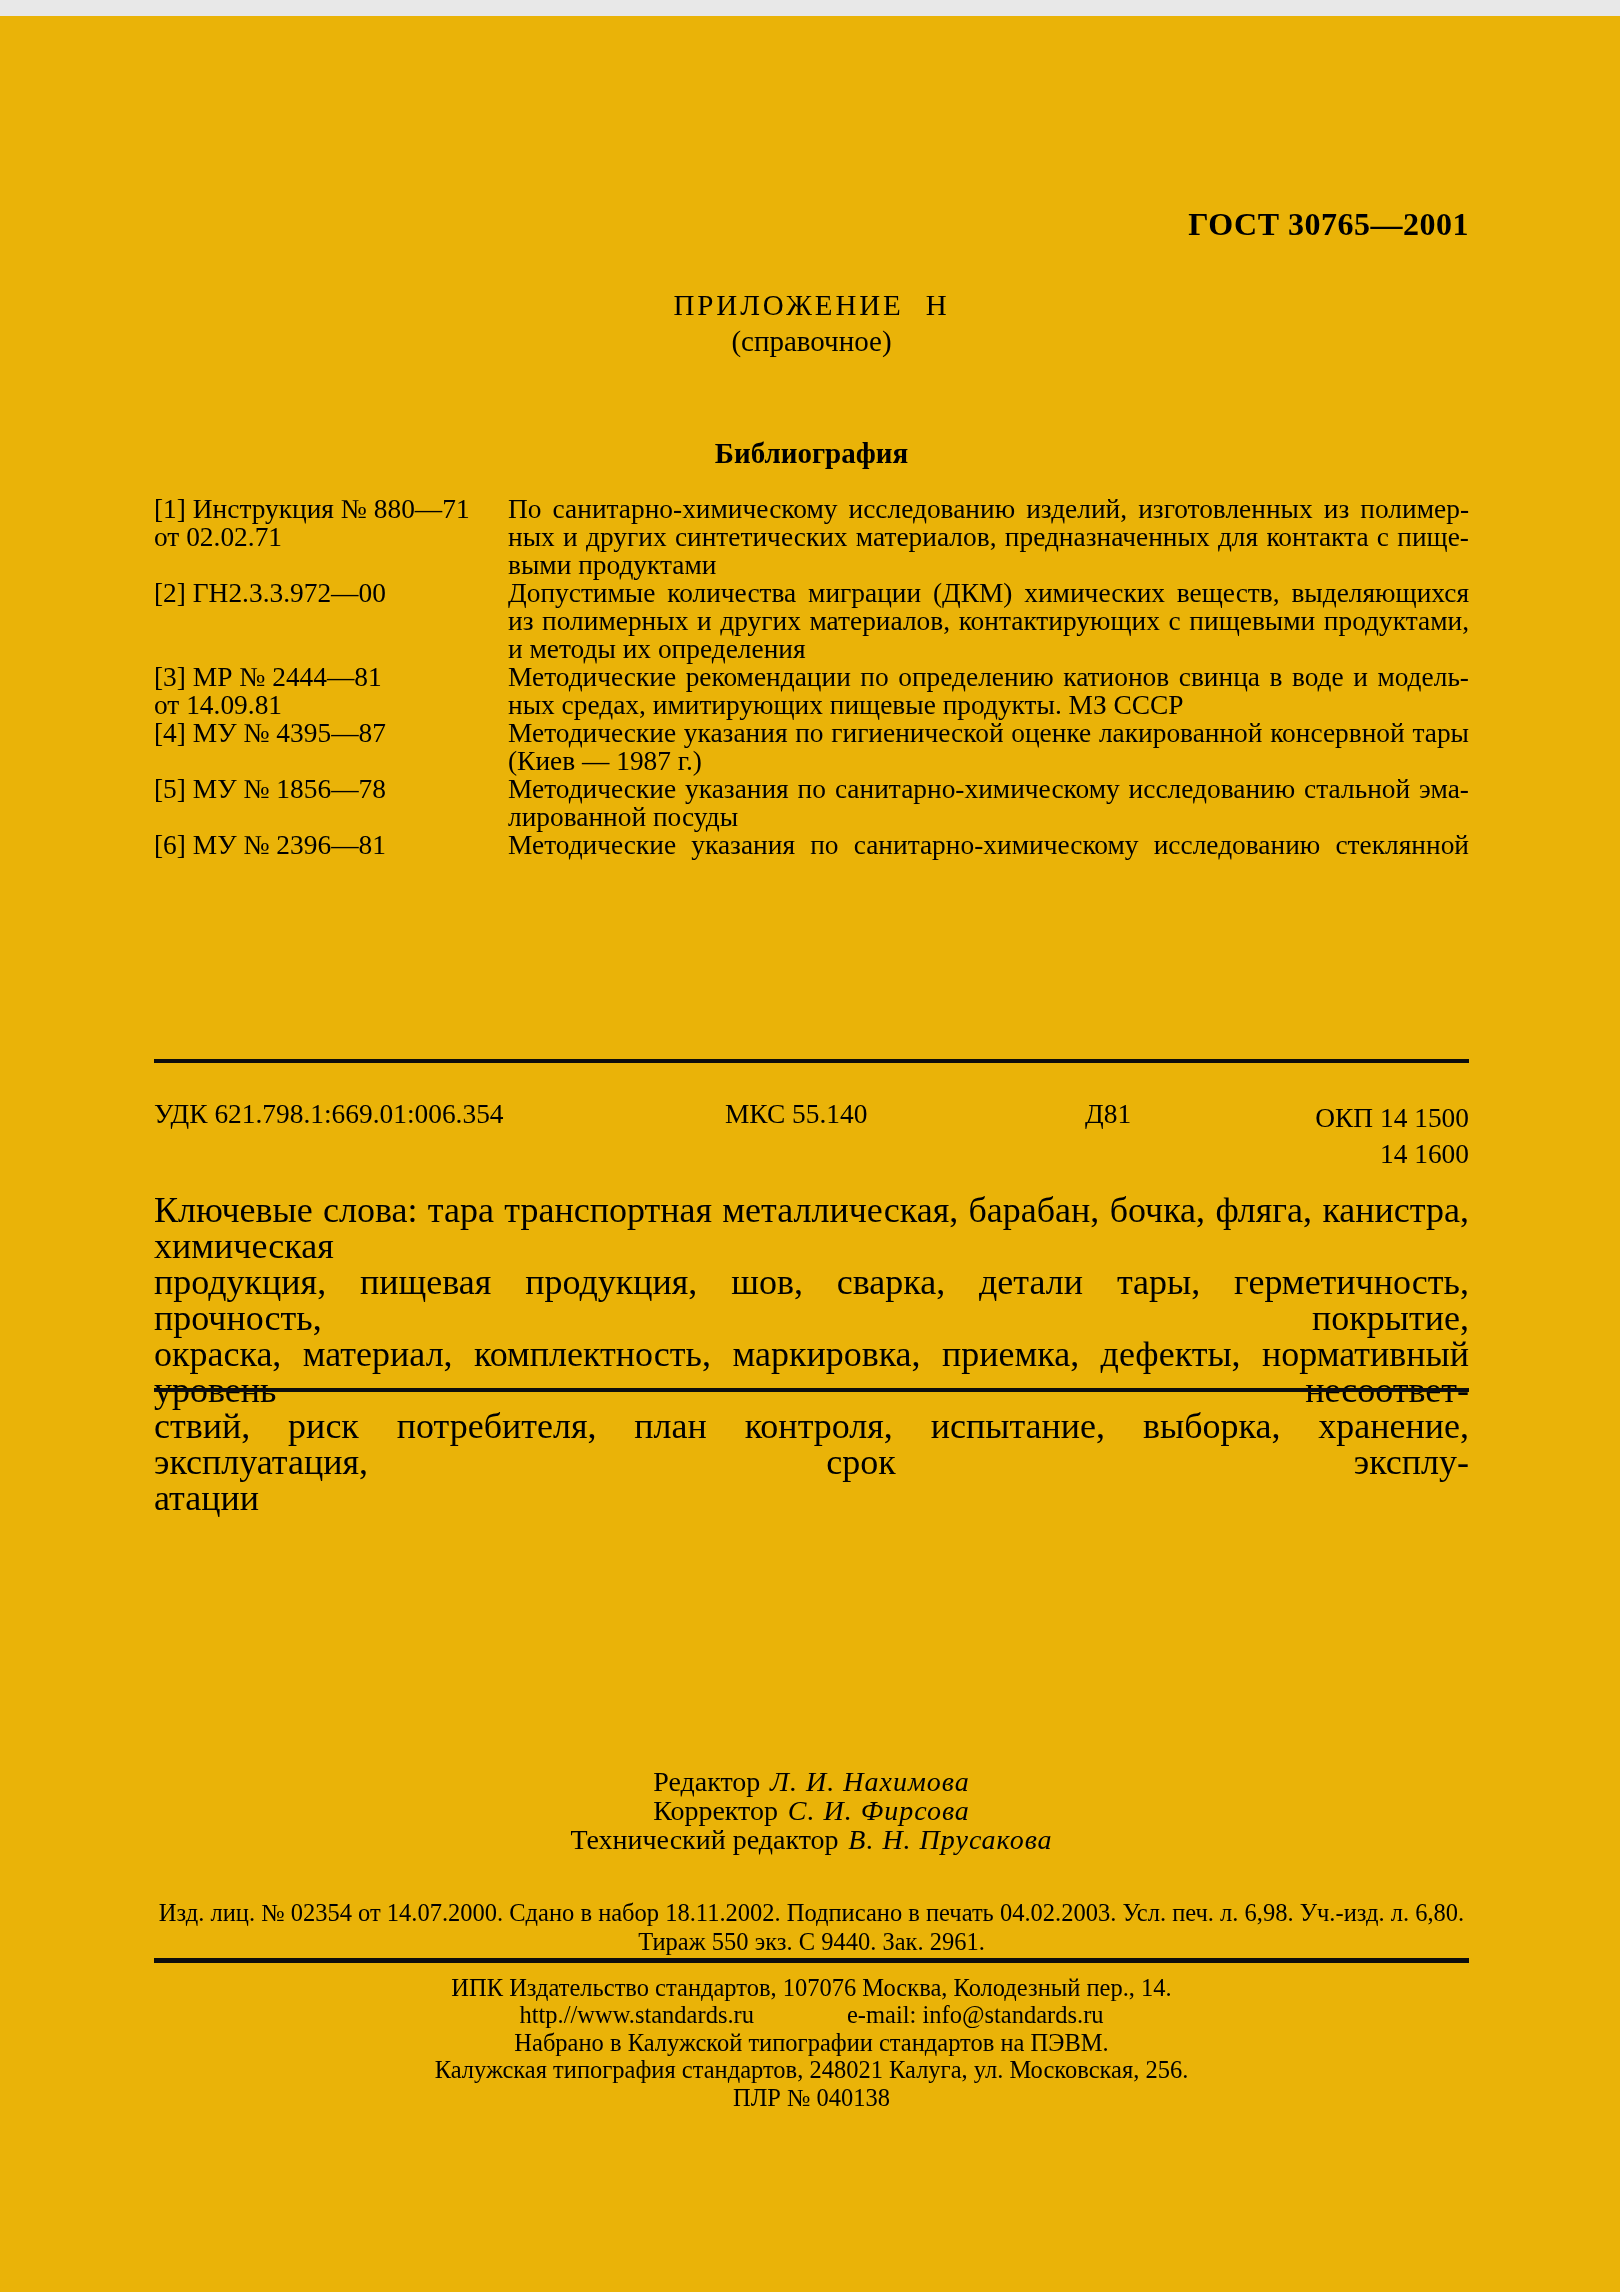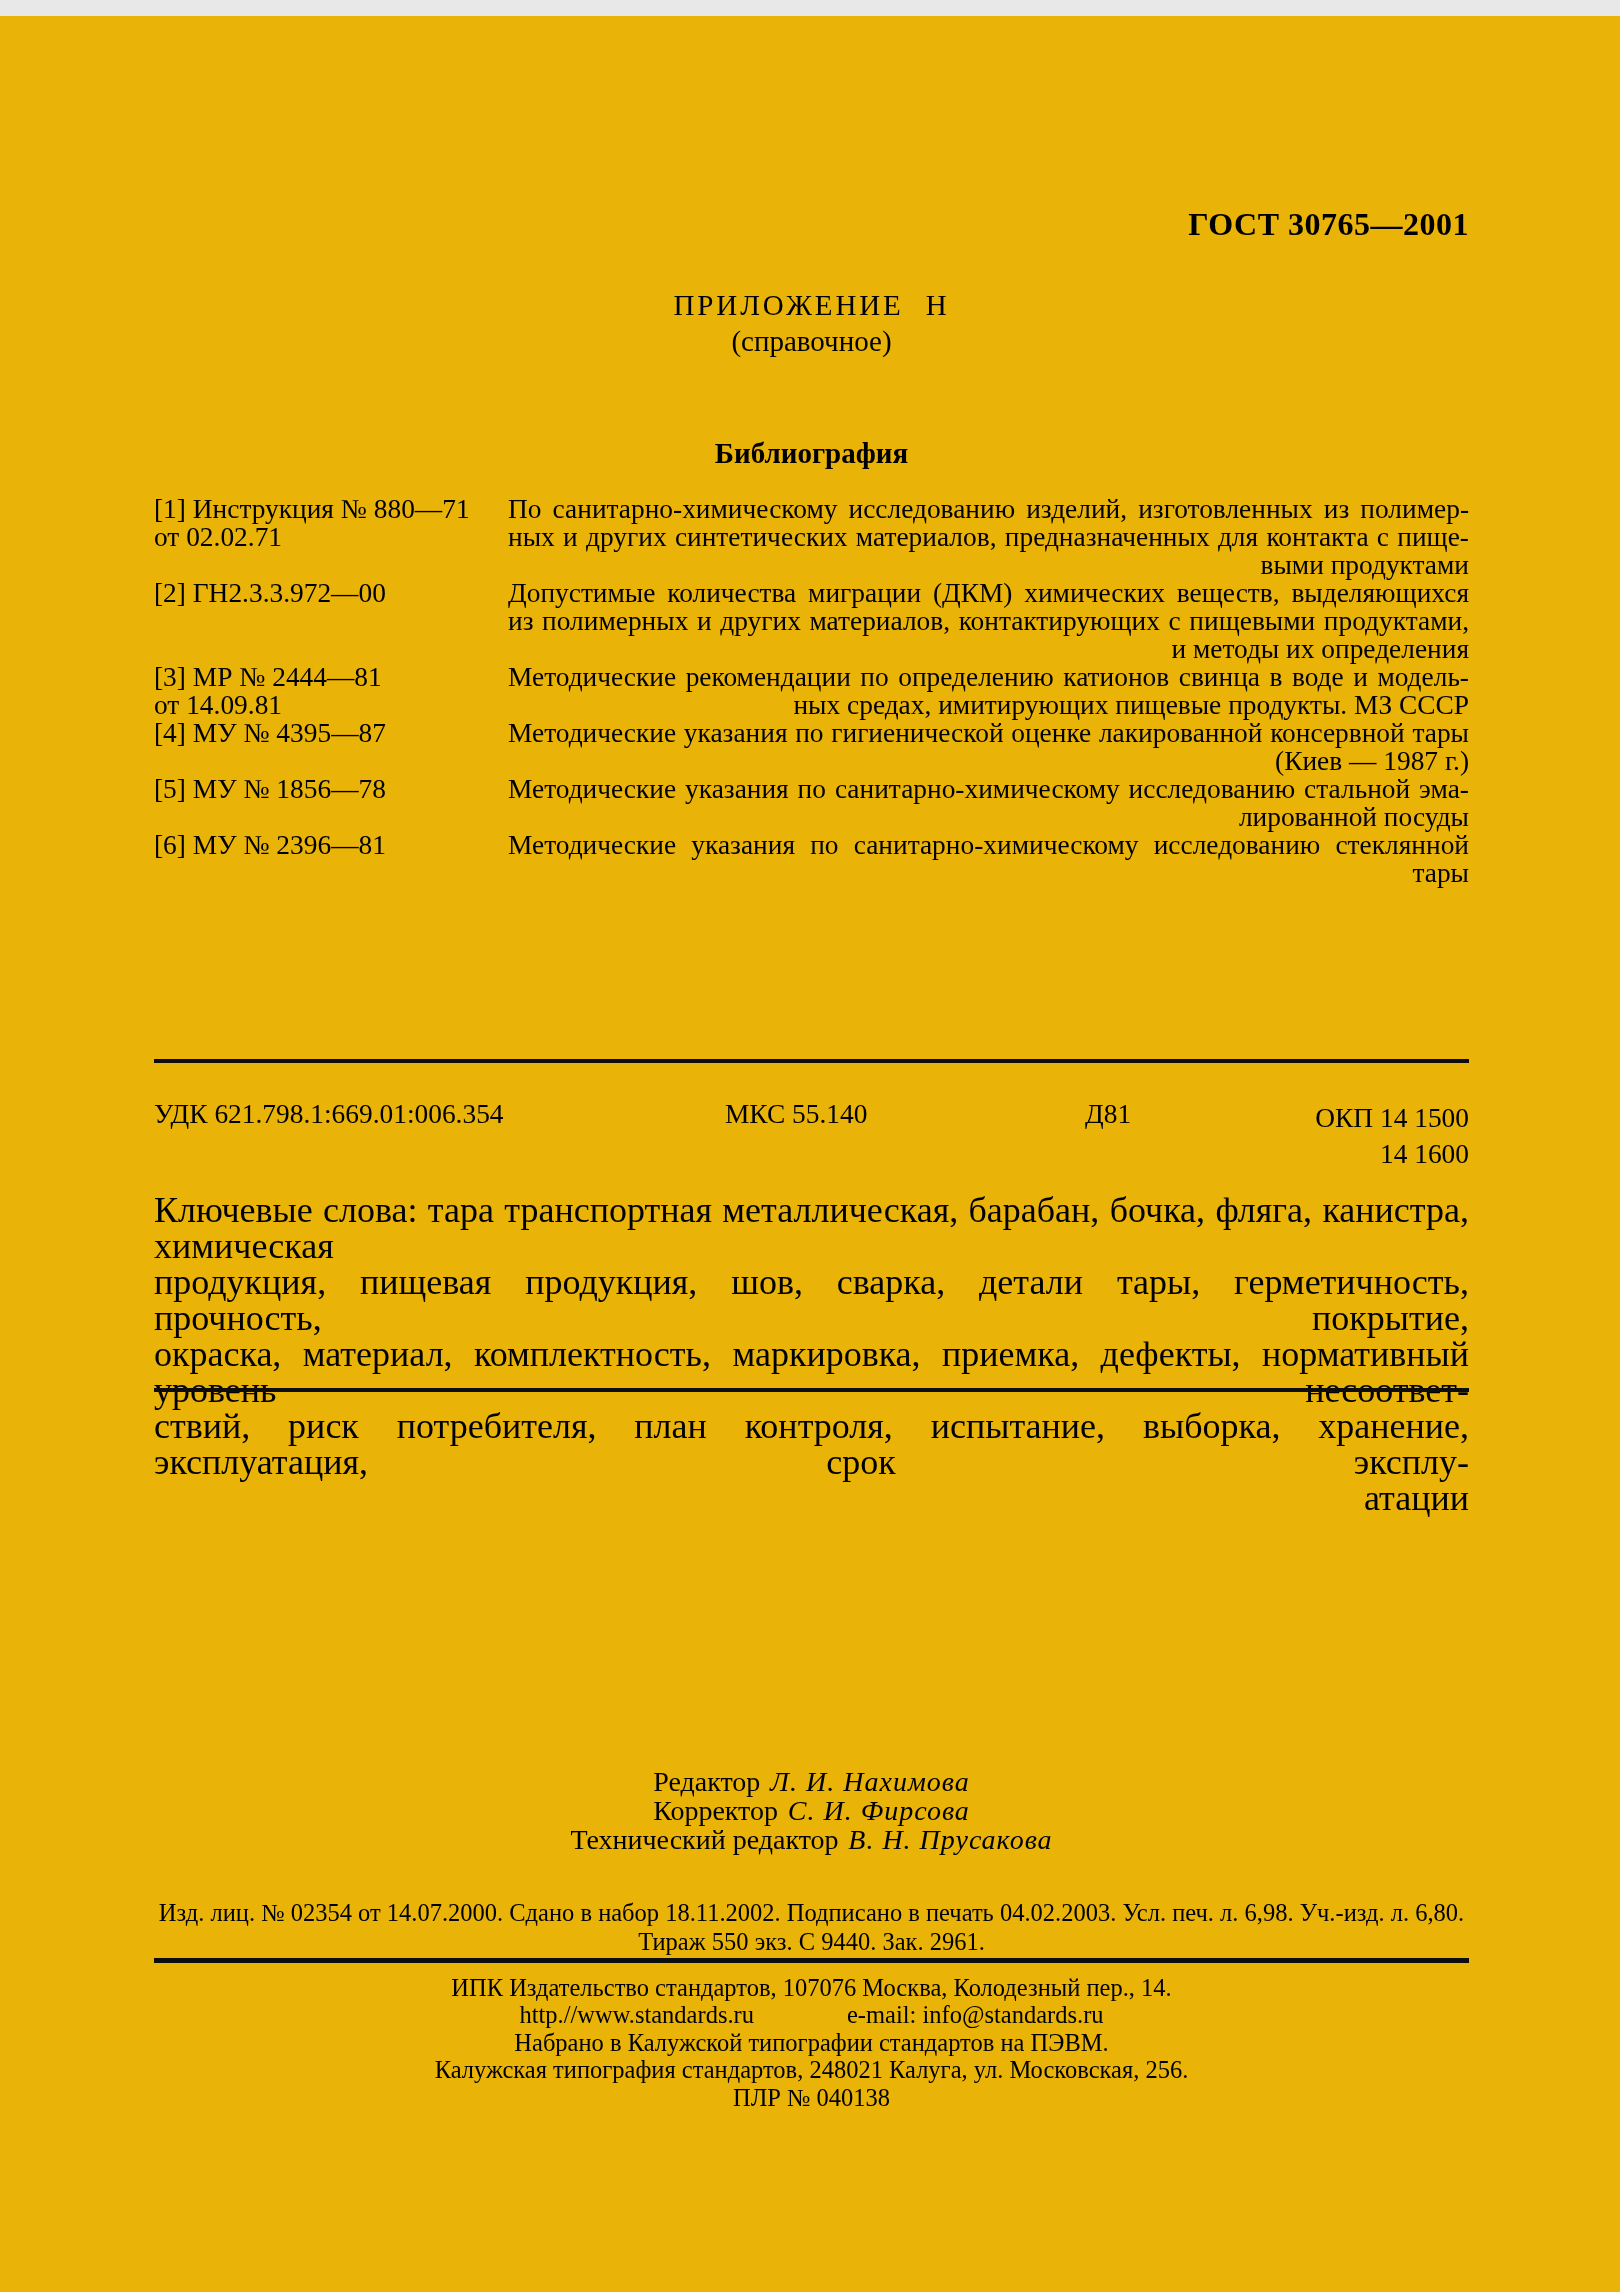--- a/index.html
+++ b/index.html
@@ -25,21 +25,21 @@
   .appendix { top:271px; text-align:center; font-size:29px; line-height:36px; }
   .appendix .ttl { letter-spacing:2.9px; word-spacing:11.8px; }
 
   .bib-title { top:421px; text-align:center; font-size:29px; font-weight:bold; }
 
   .bib-list { top:479px; font-size:27.4px; line-height:28px; }
   .bib-row { display:flex; }
   .bib-label { width:354px; flex:none; }
   .bib-desc { flex:1; }
   .jl   { text-align:justify; text-align-last:justify; }
-  .jend { text-align:right; }
+  .jend { text-align:left; }
 
   .rule { position:absolute; left:154px; width:1315px; background:#0d0d0d; }
   .rule-1 { top:1043px; height:3.9px; }
   .rule-2 { top:1372px; height:3.9px; }
   .rule-3 { top:1942px; height:4.9px; }
 
   .class-row { top:1084px; height:78px; font-size:27.4px; line-height:29px; }
   .class-row .cell { position:absolute; top:0; white-space:nowrap; }
   .cell-udk { left:0; }
   .cell-mks { left:571px; }
@@ -125,21 +125,20 @@
         <div class="jend">лированной посуды</div>
       </div>
     </div>
 
     <div class="bib-row">
       <div class="bib-label">
         <div>[6] МУ № 2396—81</div>
       </div>
       <div class="bib-desc">
         <div class="jl">Методические указания по санитарно-химическому исследованию стеклянной</div>
-        <div class="jend">тары</div>
       </div>
     </div>
 
   </div>
 
   <div class="rule rule-1"></div>
 
   <div class="abs class-row">
     <div class="cell cell-udk">УДК 621.798.1:669.01:006.354</div>
     <div class="cell cell-mks">МКС 55.140</div>

